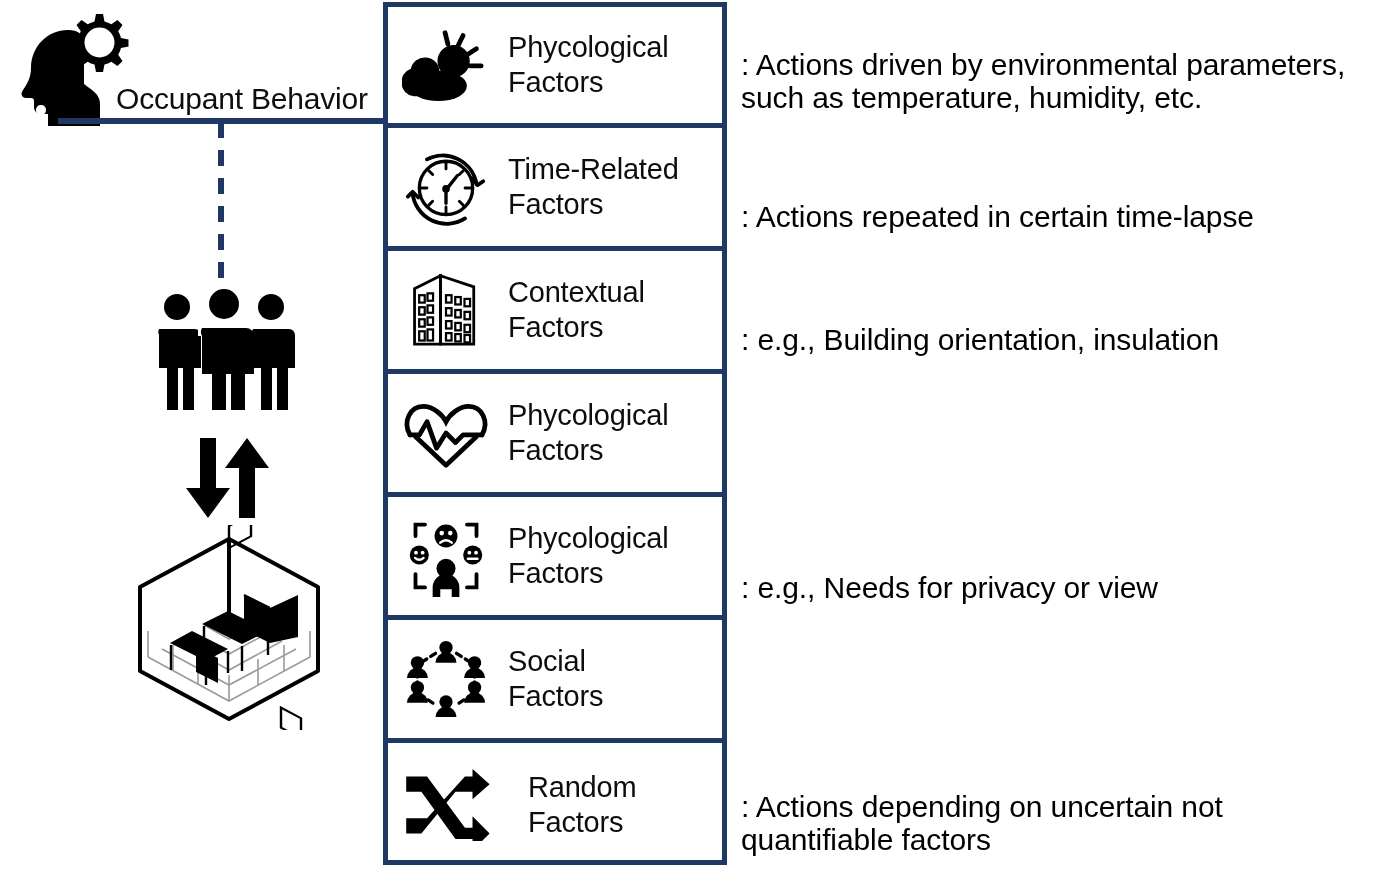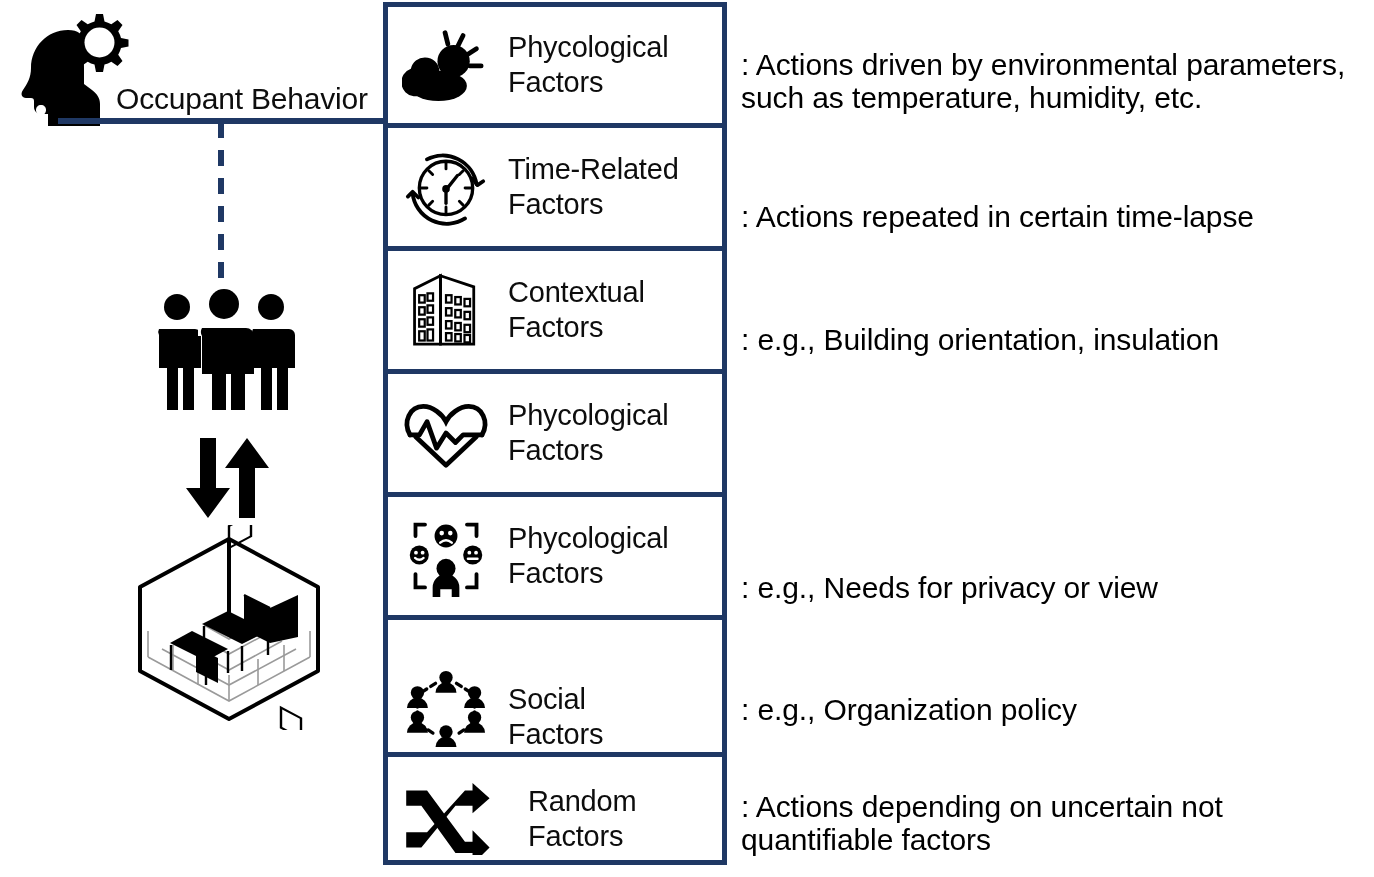--- a/index.html
+++ b/index.html
@@ -341,21 +341,21 @@
           <circle cx="44" cy="56" r="10" fill="#000000"></circle>
           <path fill="#000000" d="M30 76 a14 14 0 0 1 28 0 v10 h-8 v-8 h-12 v8 h-8 Z"></path>
         </svg>
       </div>
       <div class="factor-label">
         <div>Phycological</div>
         <div>Factors</div>
       </div>
     </div>
 
-    <div class="factor-row" style="height:137px;align-items:flex-end;">
+    <div class="factor-row" style="height:123px;">
       <div class="factor-icon">
         <svg viewBox="0 0 88 84" width="84" height="80" aria-hidden="true">
           <g stroke="#000000" stroke-width="3.5" fill="none" stroke-dasharray="6 5" stroke-linecap="round">
             <path d="M33 15 L16 26"></path>
               <path d="M55 15 L72 26"></path>
             <path d="M14 34 L14 50"></path>
               <path d="M74 34 L74 50"></path>
             <path d="M16 58 L33 69"></path>
               <path d="M72 58 L55 69"></path>
           </g>
@@ -393,16 +393,15 @@
         <div>Factors</div>
       </div>
     </div>
 
   </div>
 
   <div class="desc" style="top:48px;">: Actions driven by environmental parameters, such as temperature, humidity, etc.</div>
   <div class="desc" style="top:200px;">: Actions repeated in certain time-lapse</div>
   <div class="desc" style="top:323px;">: e.g., Building orientation, insulation</div>
   <div class="desc" style="top:571px;">: e.g., Needs for privacy or view</div>
-  <div class="desc" style="top:693px;">: e.g., Organization policy</div>
   <div class="desc" style="top:790px;">: Actions depending on uncertain not quantifiable factors</div>
 
 </div>
 
 </body></html>

